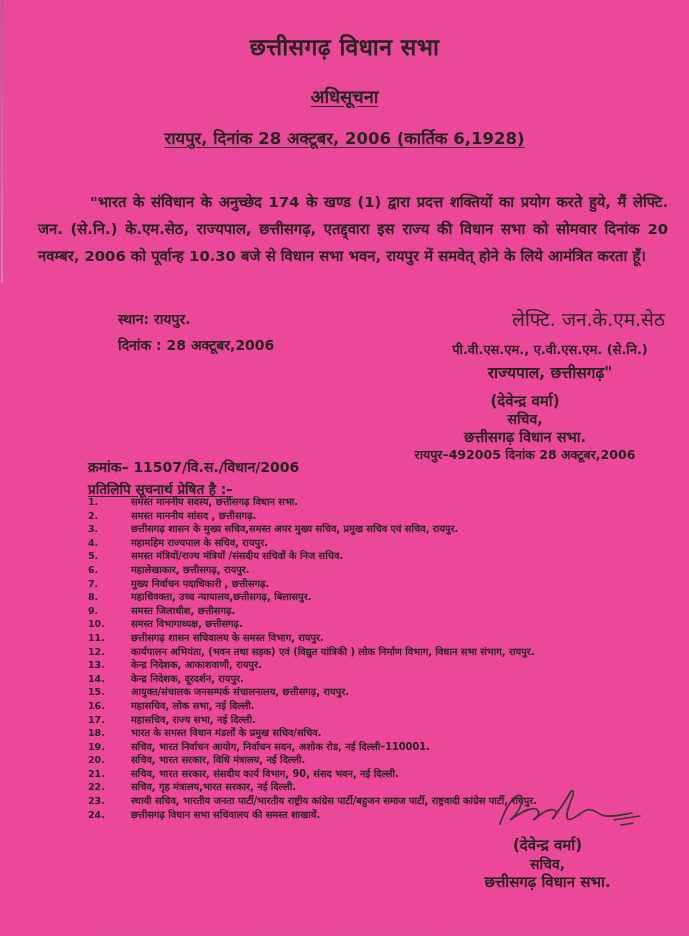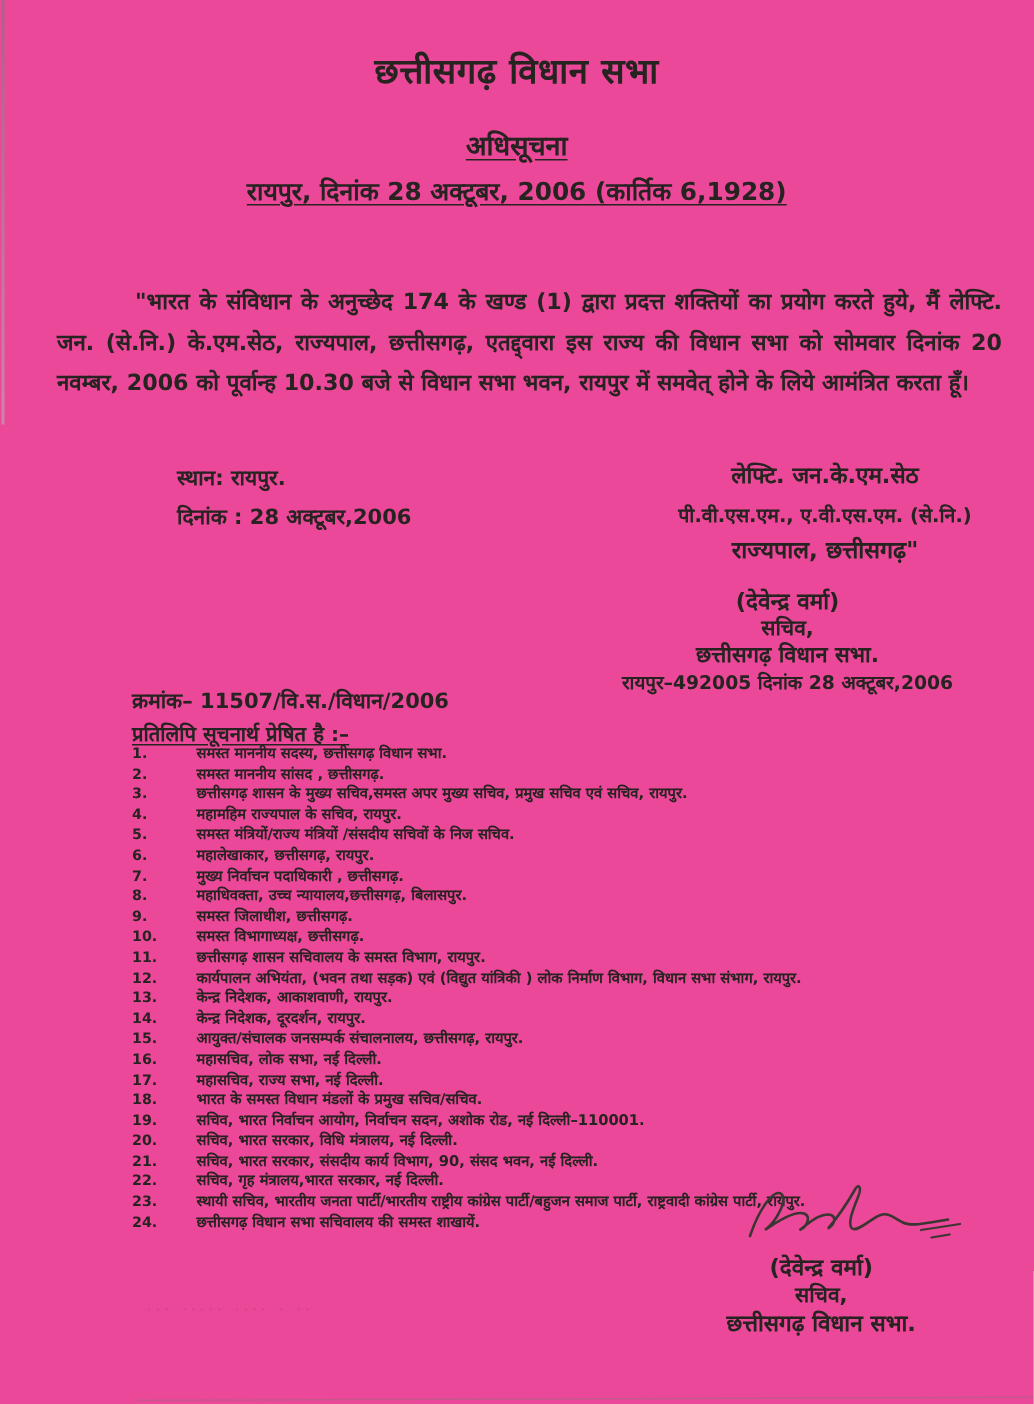--- a/index.html
+++ b/index.html
@@ -6,29 +6,29 @@
   .page{
     position:relative;width:689px;height:936px;margin:0 auto;
     background:#ec4899;color:#262320;overflow:hidden;
     font-family:"DejaVu Sans",sans-serif;
     padding-left:32px;
   }
   
   .header{position:absolute;top:30px;left:0;width:689px;text-align:center;}
   .title{font-size:23px;font-weight:bold;letter-spacing:.4px;}
   .subtitle{font-size:18px;font-weight:bold;text-decoration:underline;text-underline-offset:3px;margin-top:22px;}
-  .dateline{font-size:16.5px;font-weight:bold;text-decoration:underline;text-underline-offset:3px;margin-top:7px;}
+  .dateline{font-size:16.5px;font-weight:bold;text-decoration:underline;text-underline-offset:3px;margin-top:18px;}
   
   .para1{position:absolute;top:129px;left:38px;width:627px;font-size:14.5px;font-weight:600;line-height:25px;text-align:justify;text-indent:55px;}
   .para2{position:absolute;top:188px;left:38px;width:630px;font-size:14.8px;font-weight:600;line-height:27px;text-align:justify;text-indent:52px;}
   
   .place-date{position:absolute;top:306px;left:118px;font-size:14px;font-weight:600;line-height:26px;}
   
   .gov-block{position:absolute;top:306px;left:435px;width:230px;text-align:center;}
-  .gov-name{font-size:15px;font-weight:bold;}
+  .gov-name{font-size:19px;font-weight:normal;text-align:right;}
   .gov-honors{font-size:13px;font-weight:600;margin-top:8px;}
   .gov-desig{font-size:15.5px;font-weight:bold;margin-top:3px;}
   
   .sec-block{position:absolute;top:392px;left:390px;width:270px;text-align:center;font-weight:600;}
   .sec-signed{font-size:13.5px;line-height:17px;}
   .sec-name{font-size:15px;font-weight:bold;line-height:18px;}
   .sec-desig{font-size:14px;line-height:18px;}
   .sec-org{font-size:14.5px;font-weight:bold;line-height:18px;}
   .sec-addr{font-size:12.5px;line-height:17px;}
   

